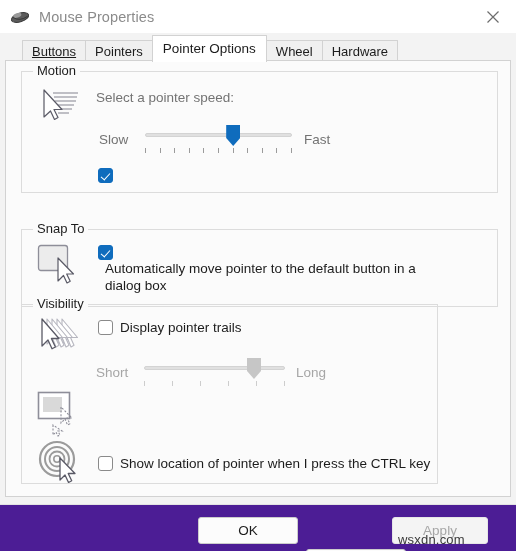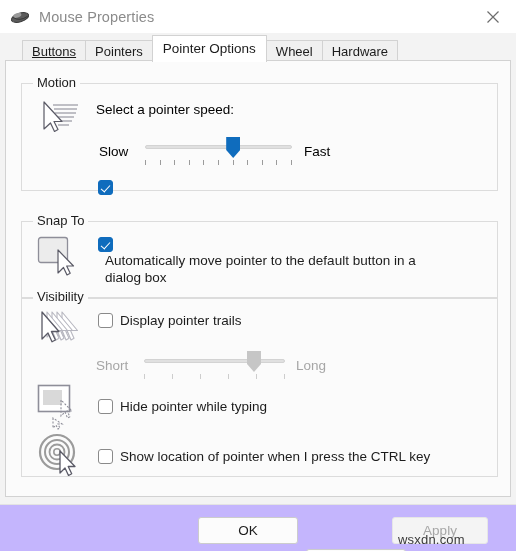--- a/index.html
+++ b/index.html
@@ -109,28 +109,28 @@
   .group-label {
     position: absolute;
     top: -9px;
     left: 11px;
     background: #fbfbfb;
     padding: 0 4px;
     font-size: 13px;
     color: #1c1c1c;
     white-space: nowrap;
   }
-  #group-motion     { left: 15px; top: 22px;  width: 477px; height: 108px; }
-  #group-snapto     { left: 15px; top: 160px; width: 477px; height: 78px; padding-left: 44px;  }
-  #group-visibility { left: 15px; top: 236px; width: 477px; height: 180px; }
+  #group-motion     { left: 15px; top: 10px;  width: 477px; height: 122px; }
+  #group-snapto     { left: 15px; top: 168px; width: 477px; height: 78px; padding-left: 44px;  }
+  #group-visibility { left: 15px; top: 243px; width: 417px; height: 180px; }
 
   
   .lbl {
     font-size: 13.5px;
-    color: #000000;
+    color: #737373;
     white-space: nowrap;
   }
   .lbl.dim { color: #a6a6a6; }
 
   
   .icon-art { position: absolute; }
 
   
   .cbrow {
     position: absolute;
@@ -198,21 +198,21 @@
     width: 1px; height: 5px;
     background: #9b9b9b;
   }
   .tick.dim { background: #cdcdcd; }
 
   
   #footer {
     position: absolute;
     left: 0; top: 504px;
     width: 516px; height: 47px;
-    background: #c4b5fd;
+    background: #4c1d95;
     border-top: 1px solid #e3e3e3;
   }
   .btn {
     position: absolute;
     top: 12px;
     height: 27px;
     box-sizing: border-box;
     background: #fcfcfc;
     border: 1px solid #cccccc;
     border-radius: 3px;
@@ -372,24 +372,20 @@
 
       <span class="icon-art" style="left:14px; top:85px;">
         <svg width="48" height="48" viewBox="0 0 48 48">
           <rect x="2.5" y="2.5" width="31" height="26" fill="#ffffff" stroke="#8e8e99" stroke-width="1.6"></rect>
           <rect x="7" y="7" width="19" height="15" fill="#d9d9d9"></rect>
           <path d="M25 17 L25 33 L29 29 L31.5 35 L33.8 33.8 L31.2 28 L36 28 Z" fill="none" stroke="#8e8e99" stroke-width="1.1" stroke-dasharray="2 1.6"></path>
           <path d="M17 35 L17 45 L20 42 L22 46 L24 45 L22 41 L26 41 Z" fill="none" stroke="#8e8e99" stroke-width="1.1" stroke-dasharray="2 1.6"></path>
         </svg>
       </span>
 
-      <div class="cbrow" style="left:76px; top:100px;">
-        <span class="cbox"></span>
-        <span class="cbtext">Hide pointer while typing</span>
-      </div>
 
       <span class="icon-art" style="left:14px; top:134px;">
         <svg width="48" height="44" viewBox="0 0 48 44">
           <g fill="none" stroke="#9b9b9b">
             <circle cx="21" cy="20" r="17" stroke-width="2.2"></circle>
             <circle cx="21" cy="20" r="12" stroke-width="2"></circle>
             <circle cx="21" cy="20" r="7.5" stroke-width="1.8"></circle>
             <circle cx="21" cy="20" r="3.2" stroke-width="1.6"></circle>
           </g>
           <path d="M24 19 L24 41 L29 36 L32.5 43.5 L35.7 41.8 L32.2 34.5 L39 34.5 Z" fill="#ffffff" stroke="#5a5a66" stroke-width="1.3" stroke-linejoin="round"></path>

